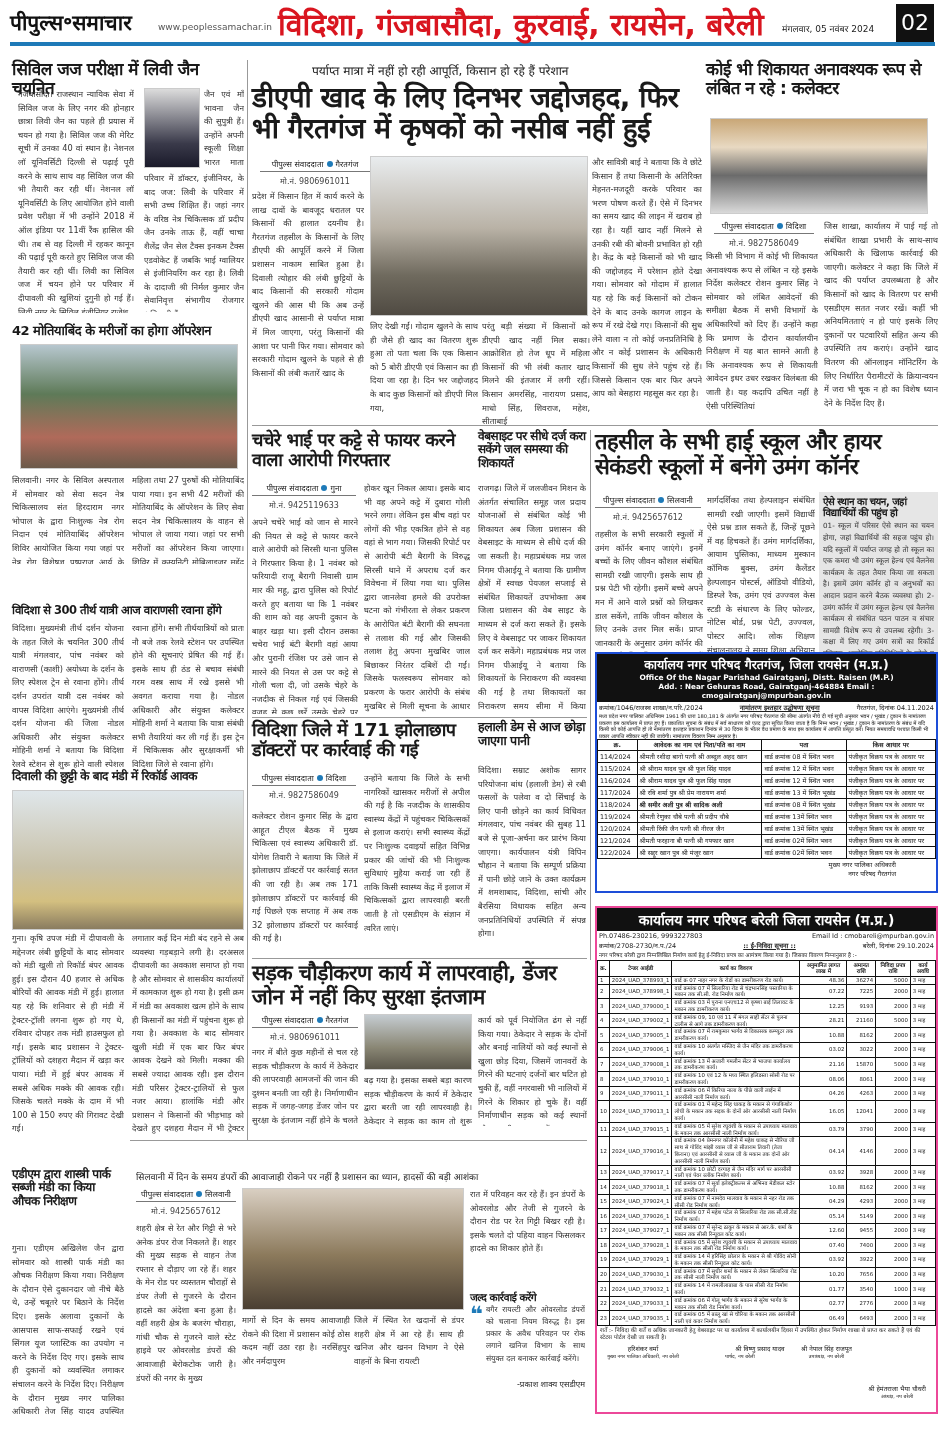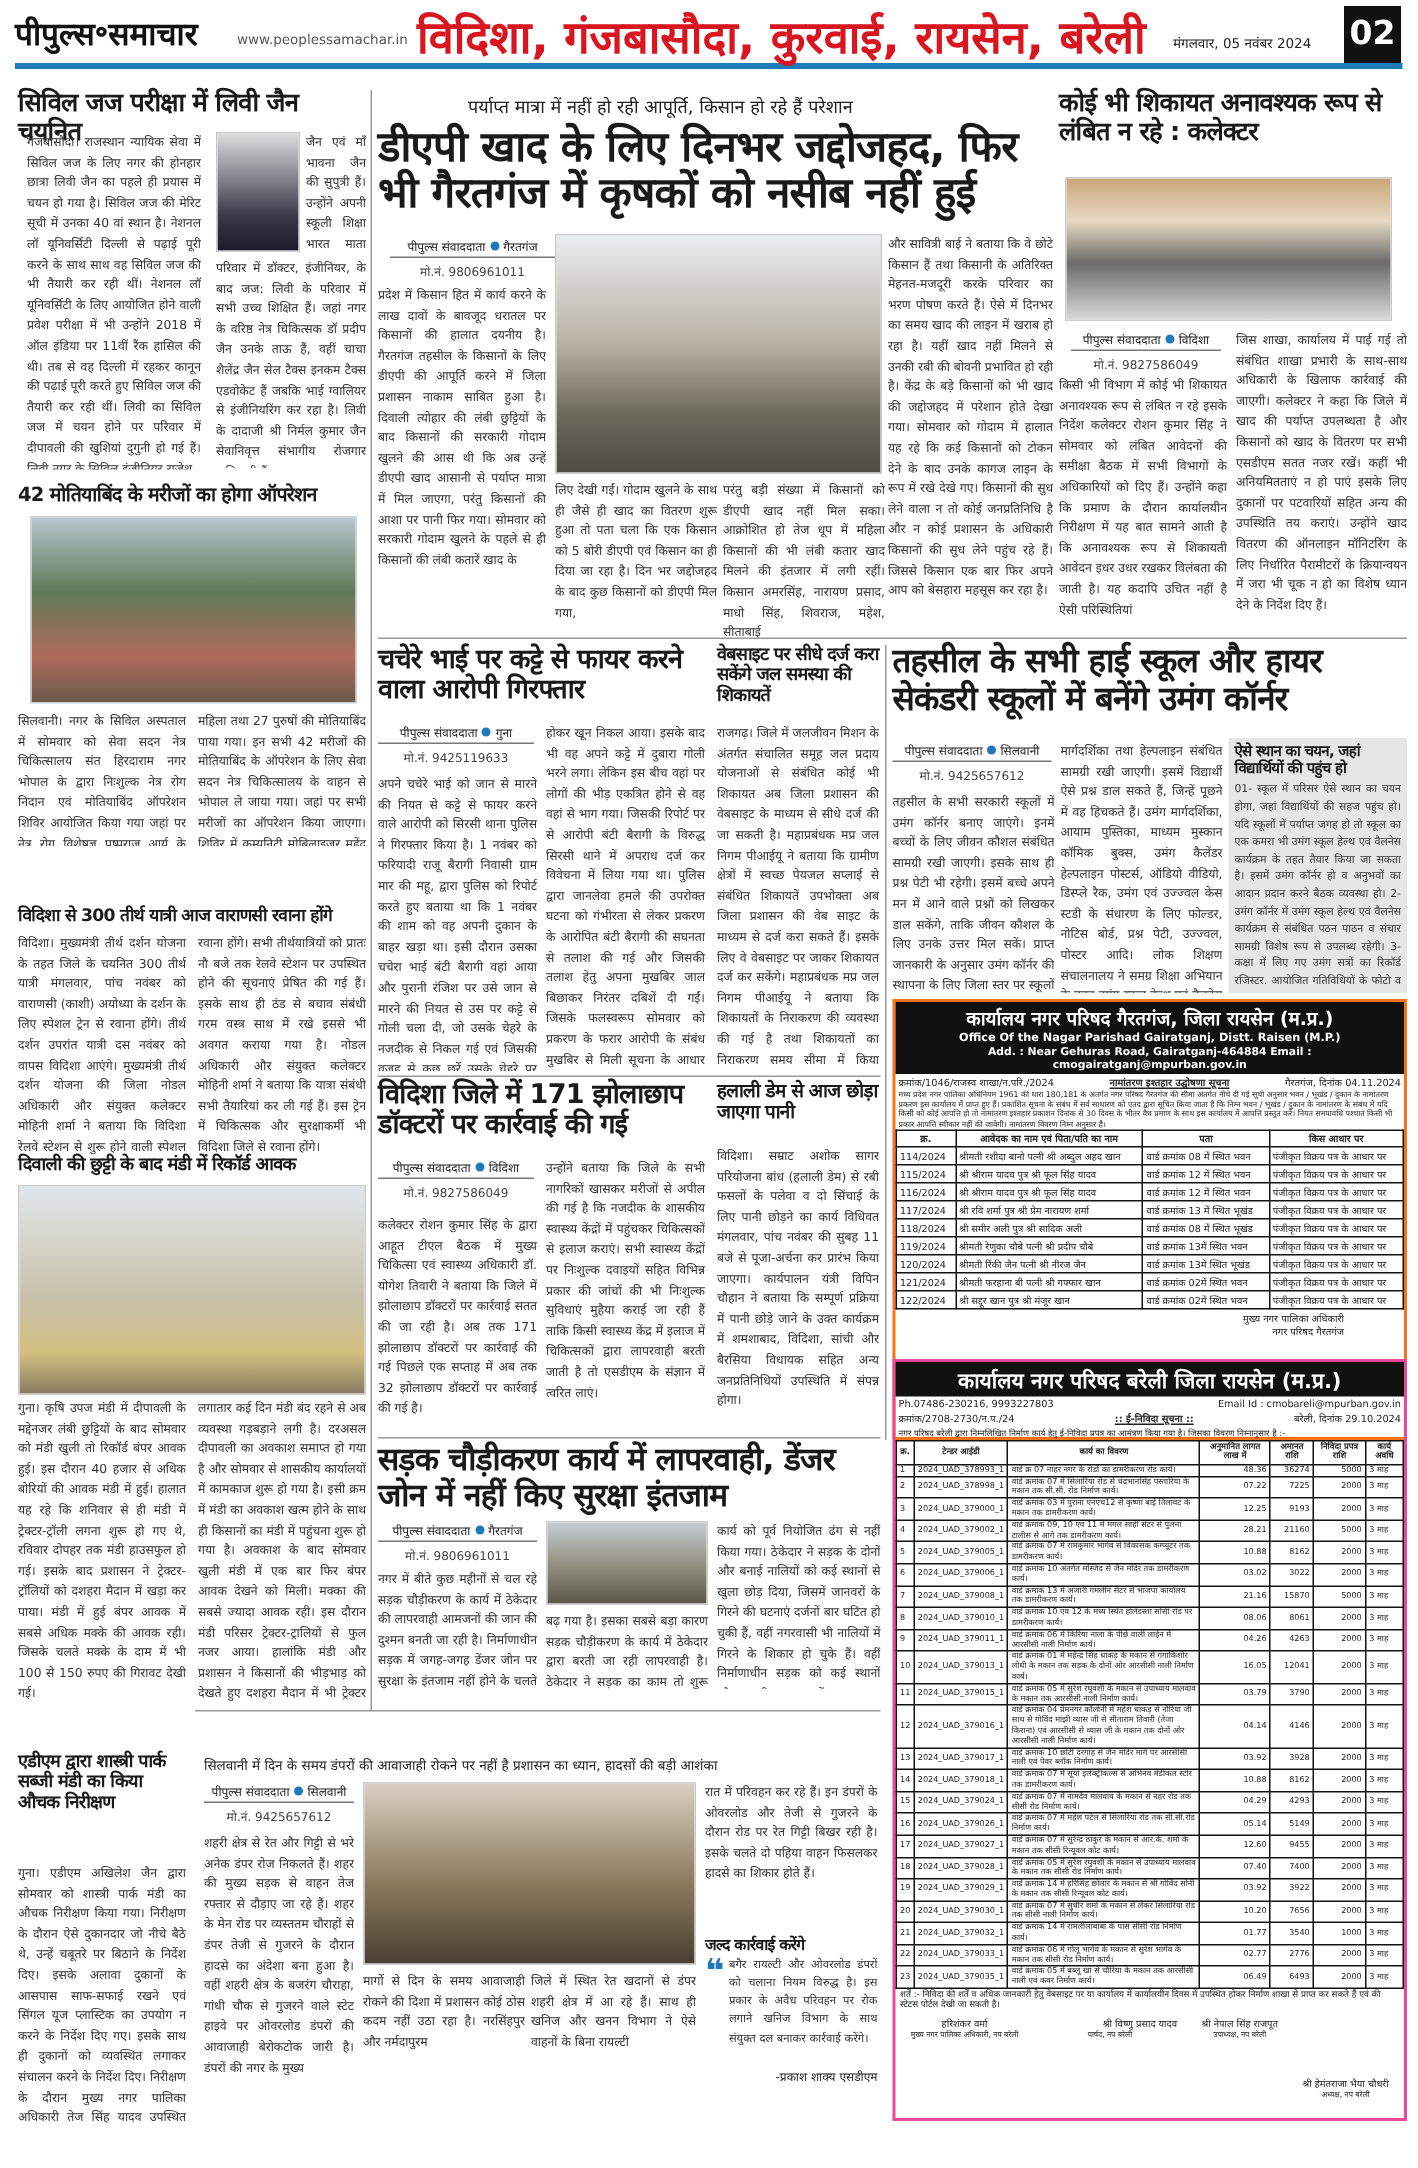--- a/index.html
+++ b/index.html
@@ -3,21 +3,21 @@
 <meta charset="utf-8">
 <style>
 *{box-sizing:border-box;margin:0;padding:0}
 body{width:945px;height:1445px;background:#fff;font-family:"DejaVu Sans",sans-serif;color:#222;overflow:hidden;position:relative}
 .abs{position:absolute}
 .masthead{left:10px;top:0;width:925px;height:46px;border-bottom:4px solid #1e7ab8}
 .logo{left:0;top:8px;font-size:21px;font-weight:bold;color:#111;font-family:Liberation Serif, serif}
 .site{left:148px;top:22px;font-size:9px;color:#555}
 .region{left:268px;top:3px;font-size:30px;font-weight:bold;color:#d9151f}
 .date{left:772px;top:22px;font-size:9px;color:#222}
-.pageno{left:886px;top:4px;width:38px;height:38px;background:#111;color:#fff;font-size:22px;font-weight:bold;text-align:center;line-height:38px}
+.pageno{left:886px;top:4px;width:38px;height:38px;background:#111;color:#fff;font-size:22px;font-weight:normal;text-align:center;line-height:38px}
 .hl{font-weight:bold;color:#1a1a1a;line-height:1.12;letter-spacing:-0.5px}
 .txt{font-size:8.2px;line-height:13.6px;color:#333;text-align:justify;overflow:hidden}
 .byline{font-size:8px;text-align:center;border-bottom:1px solid #777;padding-bottom:2px;color:#222}
 .byline .dot{display:inline-block;width:6px;height:6px;border-radius:50%;background:#1e7ab8;margin:0 3px}
 .mob{font-size:8px;text-align:center;color:#444;margin-top:3px}
 .photo{background:linear-gradient(160deg,#9aa5a0,#6a6f62 50%,#8a7a66);border:1px solid #ccc}
 .vrule{background:#999;width:1px}
 .hrule{background:#999;height:1px}
 table{border-collapse:collapse;width:100%}
 td,th{border:1px solid #111;font-size:6.4px;padding:1px 2px;line-height:8.4px;vertical-align:middle}
@@ -174,21 +174,21 @@
   <div class="abs txt" style="left:224px;top:172px;width:110px;height:92px">जिले में स्थित रेत खदानों से डंपर शहरी क्षेत्र में आ रहे हैं। साथ ही खनिज और खनन विभाग ने ऐसे वाहनों के बिना रायल्टी</div>
   <div class="abs txt" style="left:340px;top:46px;width:115px;height:92px">रात में परिवहन कर रहे हैं। इन डंपरों के ओवरलोड और तेजी से गुजरने के दौरान रोड पर रेत गिट्टी बिखर रही है। इसके चलते दो पहिया वाहन फिसलकर हादसे का शिकार होते हैं।</div>
   <div class="abs" style="left:340px;top:150px;width:115px;height:120px">
     <div class="hl" style="font-size:10.5px">जल्द कार्रवाई करेंगे</div>
     <span class="quote-icon" style="float:left;margin-right:3px">❝</span>
     <div class="txt" style="font-size:7.6px;line-height:12.2px;height:74px">बगैर रायल्टी और ओवरलोड डंपरों को चलाना नियम विरुद्ध है। इस प्रकार के अवैध परिवहन पर रोक लगाने खनिज विभाग के साथ संयुक्त दल बनाकर कार्रवाई करेंगे।</div>
     <div style="font-size:8px;text-align:right">-प्रकाश शाक्य एसडीएम</div>
   </div>
 </div>
 
-<div class="abs" style="left:595px;top:666px;width:343px;height:294px;border:2px solid #f97316">
+<div class="abs" style="left:595px;top:652px;width:343px;height:241px;border:2px solid #1d4ed8">
   <div class="adhead" style="padding:2px 0">
     <div style="font-size:12.5px;font-weight:bold">कार्यालय नगर परिषद गैरतगंज, जिला रायसेन (म.प्र.)</div>
     <div style="font-size:7.5px;font-weight:bold">Office Of the Nagar Parishad Gairatganj, Distt. Raisen (M.P.)</div>
     <div style="font-size:7.2px;font-weight:bold">Add. : Near Gehuras Road, Gairatganj-464884 Email : cmogairatganj@mpurban.gov.in</div>
   </div>
   <div style="display:flex;justify-content:space-between;font-size:6.5px;padding:1px 2px">
     <span>क्रमांक/1046/राजस्व शाखा/न.परि./2024</span>
     <span style="text-decoration:underline;font-weight:bold">नामांतरण इश्तहार उद्घोषणा सूचना</span>
     <span>गैरतगंज, दिनांक 04.11.2024</span>
   </div>
@@ -222,21 +222,21 @@
           <td style="height: 12px;">पंजीकृत विक्रय पत्र के आधार पर</td>
         </tr>
         <tr>
           <td style="height: 12px;">117/2024</td>
           <td style="height: 12px;">श्री रवि शर्मा पुत्र श्री प्रेम नारायण शर्मा</td>
           <td style="height: 12px;">वार्ड क्रमांक 13 में स्थित भूखंड</td>
           <td style="height: 12px;">पंजीकृत विक्रय पत्र के आधार पर</td>
         </tr>
         <tr>
           <td style="height: 12px;">118/2024</td>
-          <td style="height: 12px;">श्री समीर अली पुत्र श्री सादिक अली</td>
+          <td style="height: 12px; font-weight: bold;">श्री समीर अली पुत्र श्री सादिक अली</td>
           <td style="height: 12px;">वार्ड क्रमांक 08 में स्थित भूखंड</td>
           <td style="height: 12px;">पंजीकृत विक्रय पत्र के आधार पर</td>
         </tr>
         <tr>
           <td style="height: 12px;">119/2024</td>
           <td style="height: 12px;">श्रीमती रेणुका चौबे पत्नी श्री प्रदीप चौबे</td>
           <td style="height: 12px;">वार्ड क्रमांक 13में स्थित भवन</td>
           <td style="height: 12px;">पंजीकृत विक्रय पत्र के आधार पर</td>
         </tr>
         <tr>

